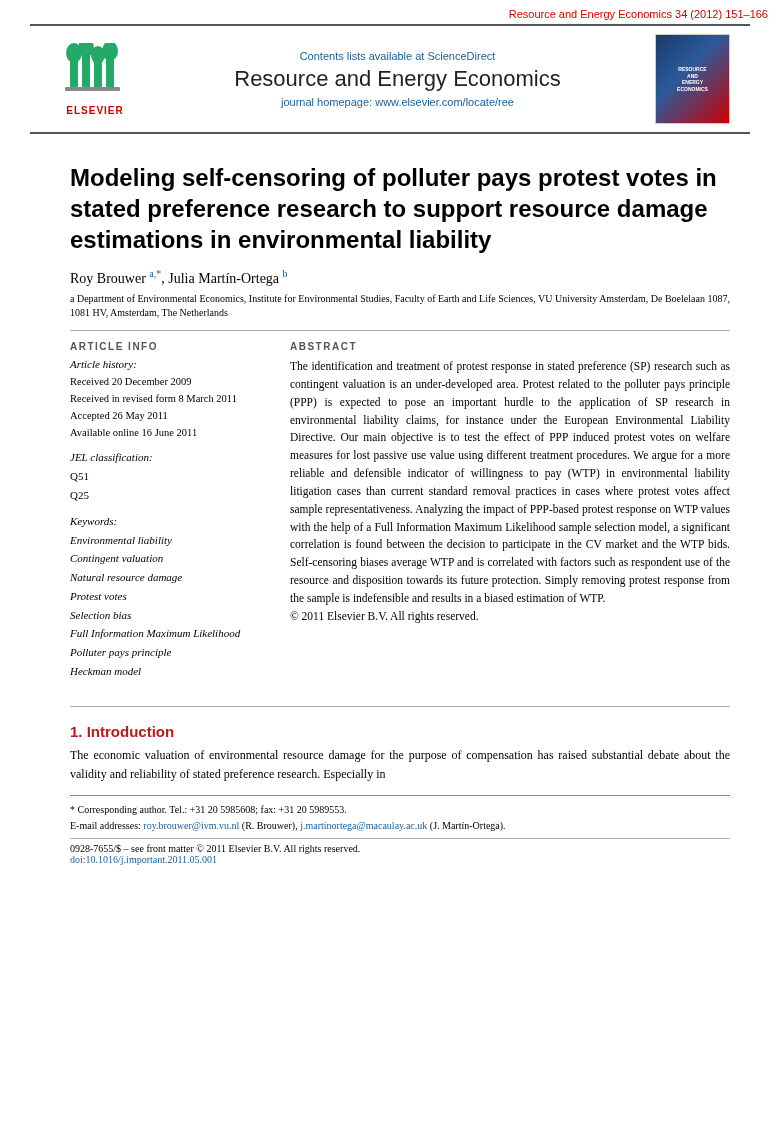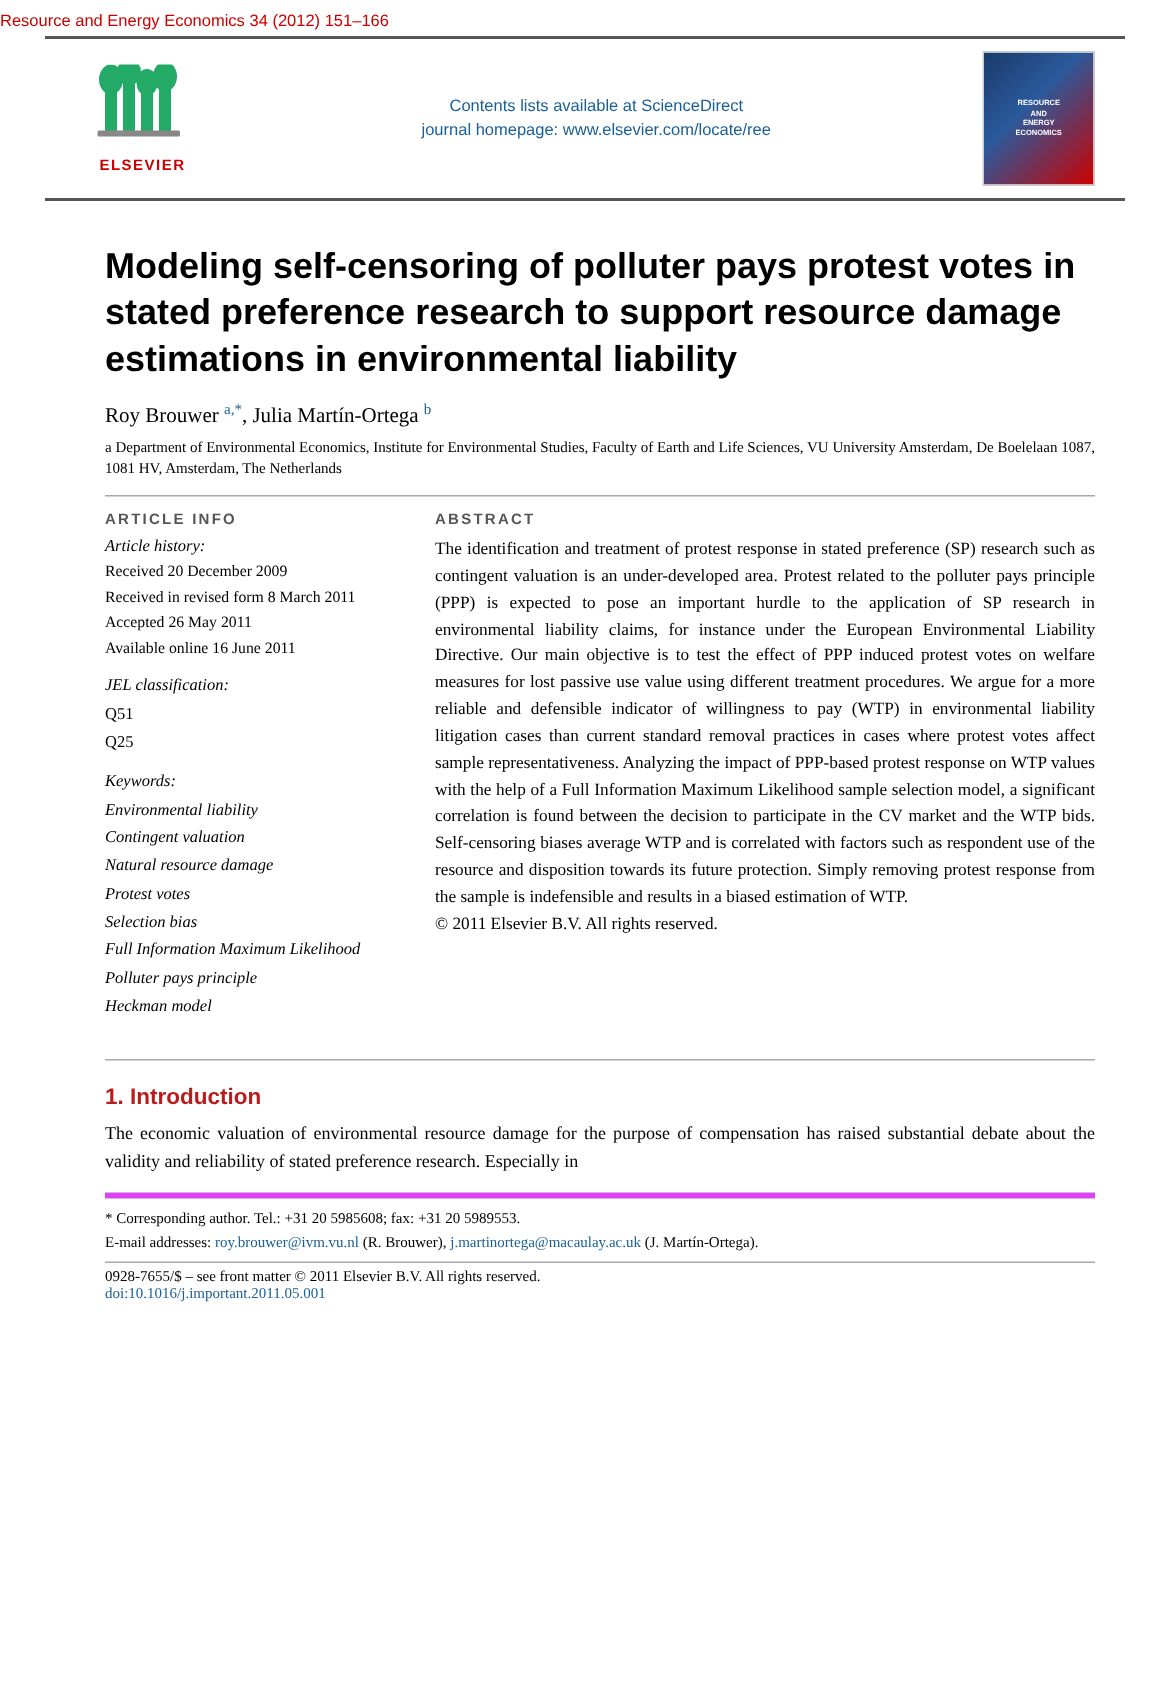--- a/index.html
+++ b/index.html
@@ -7,24 +7,24 @@
       background: #fff;
       font-family: "Times New Roman", Times, serif;
       font-size: 13px;
       color: #000;
       width: 780px;
       min-height: 1134px;
       padding: 0;
     }
 
     .top-bar {
-      text-align: left;
+      text-align: right;
       font-size: 11px;
       color: #c00;
-      padding: 8px 0 4px 0;
+      padding: 8px 12px 4px 0;
       font-family: Arial, sans-serif;
     }
 
     .journal-header {
       display: flex;
       align-items: center;
       justify-content: space-between;
       border-top: 2px solid #555;
       border-bottom: 2px solid #555;
       padding: 8px 20px;
@@ -223,21 +223,21 @@
     }
 
     .body-text {
       font-size: 12px;
       line-height: 1.55;
       text-align: justify;
     }
 
     
     .footer-notes {
-      border-top: 4px solid #d946ef;
+      border-top: 1px solid #d946ef;
       margin-top: 12px;
       padding-top: 6px;
       font-size: 10px;
       line-height: 1.6;
     }
 
     .doi-bar {
       border-top: 1px solid #aaa;
       margin-top: 4px;
       padding-top: 4px;
@@ -266,20 +266,21 @@
       <ellipse cx="50" cy="8" rx="8" ry="10" fill="#2a6"></ellipse>
       <rect x="5" y="44" width="55" height="4" fill="#888" rx="1"></rect>
     </svg>
     <div class="elsevier-wordmark">ELSEVIER</div>
   </div>
 
   <div class="journal-center">
     <div class="sciencedirect-link">
       <span>Contents lists available at </span><span style="color:#1a6096">ScienceDirect</span>
     </div>
+    <div class="journal-title-header">Resource and Energy Economics</div>
     <div class="journal-homepage">
       <span>journal homepage: </span><span style="color:#1a6096">www.elsevier.com/locate/ree</span>
     </div>
   </div>
 
   <div class="journal-cover">
     <div class="journal-cover-inner">
       <div class="cover-title">
         <div>RESOURCE</div>
         <div>AND</div>

